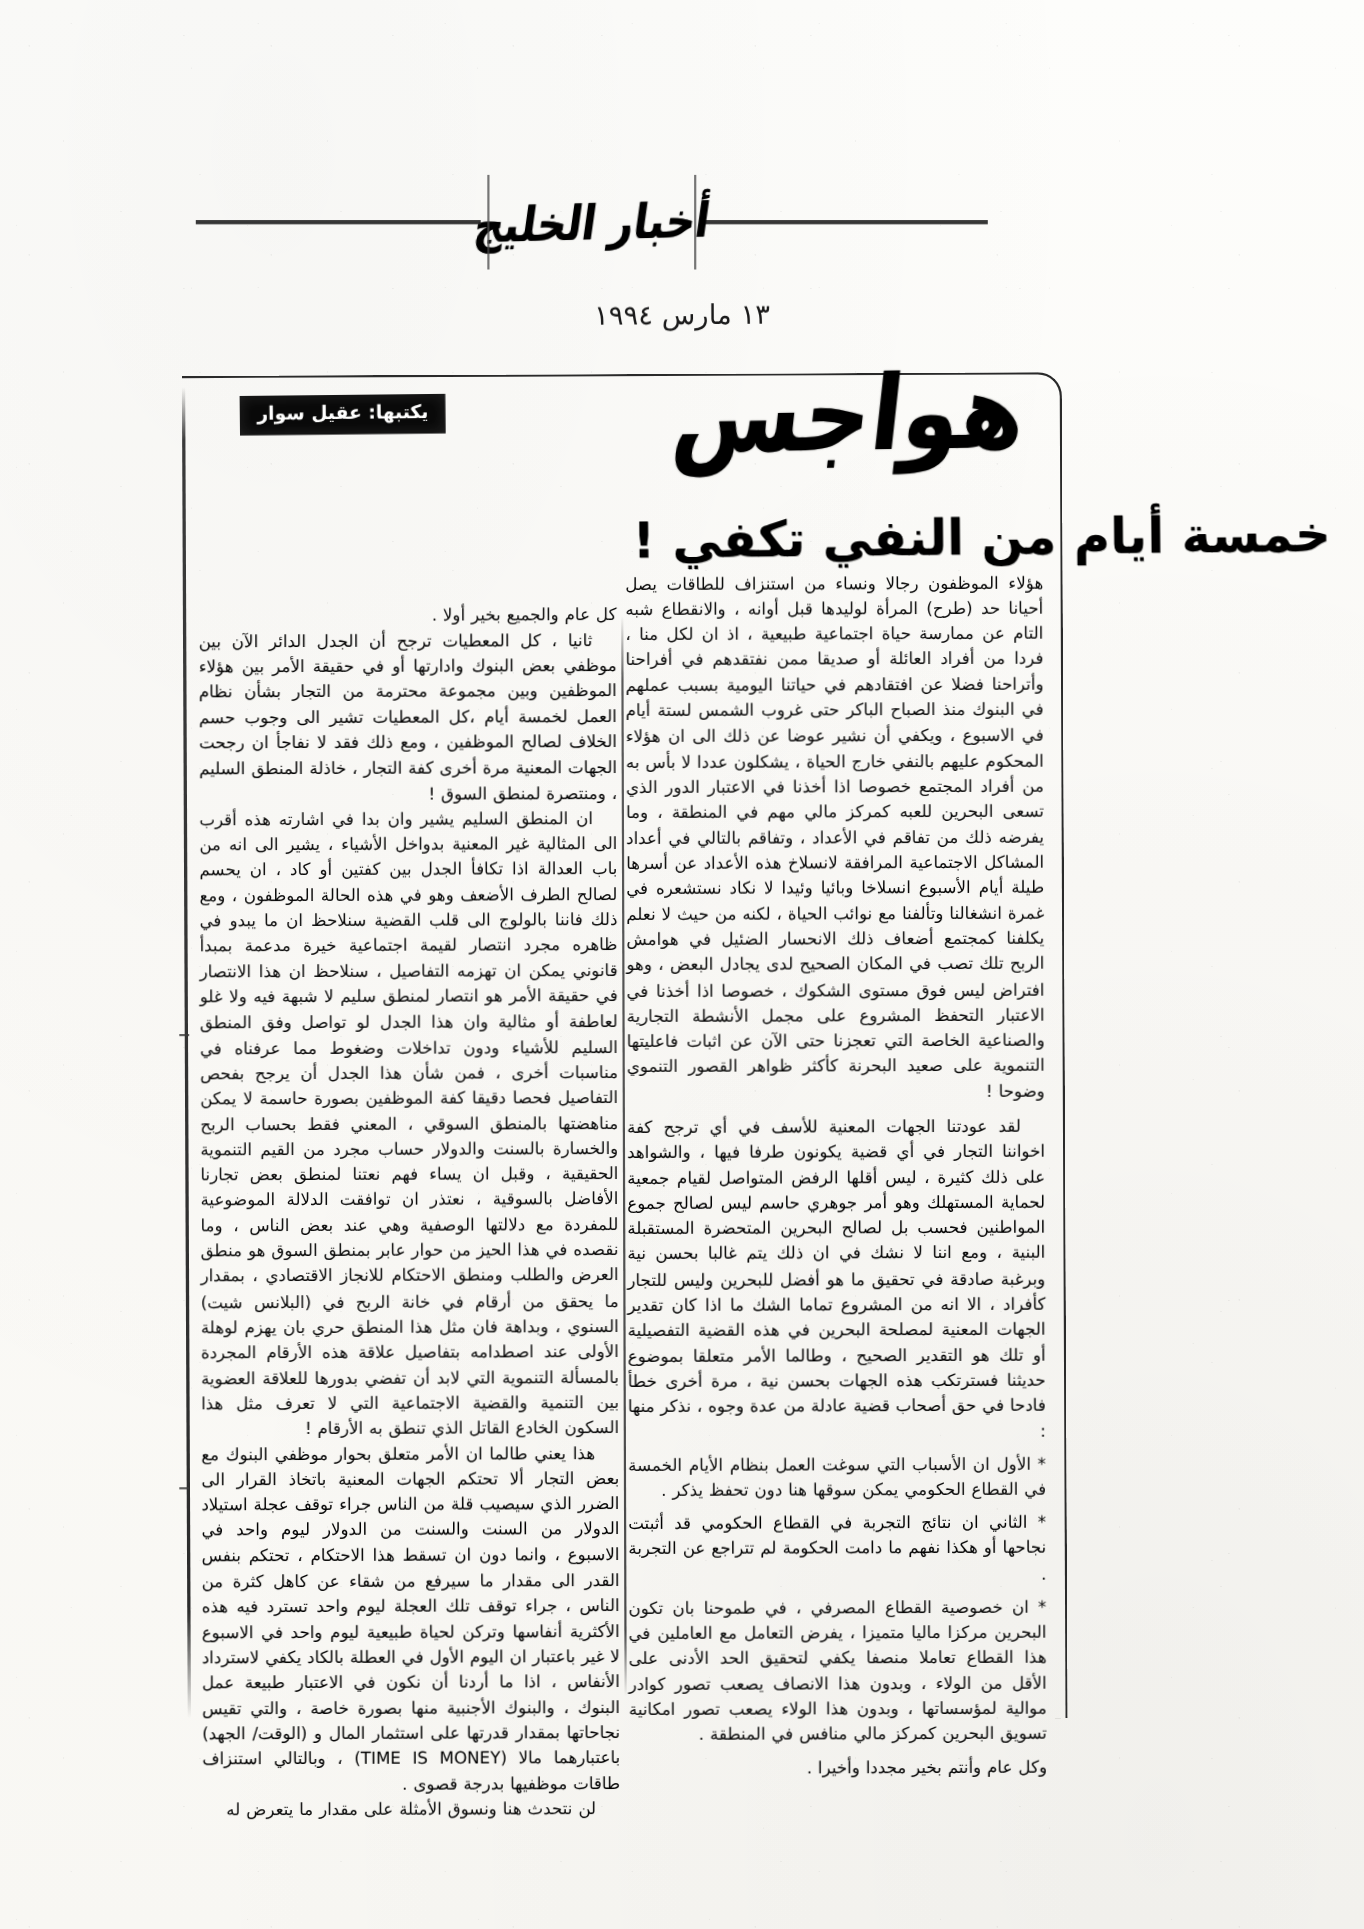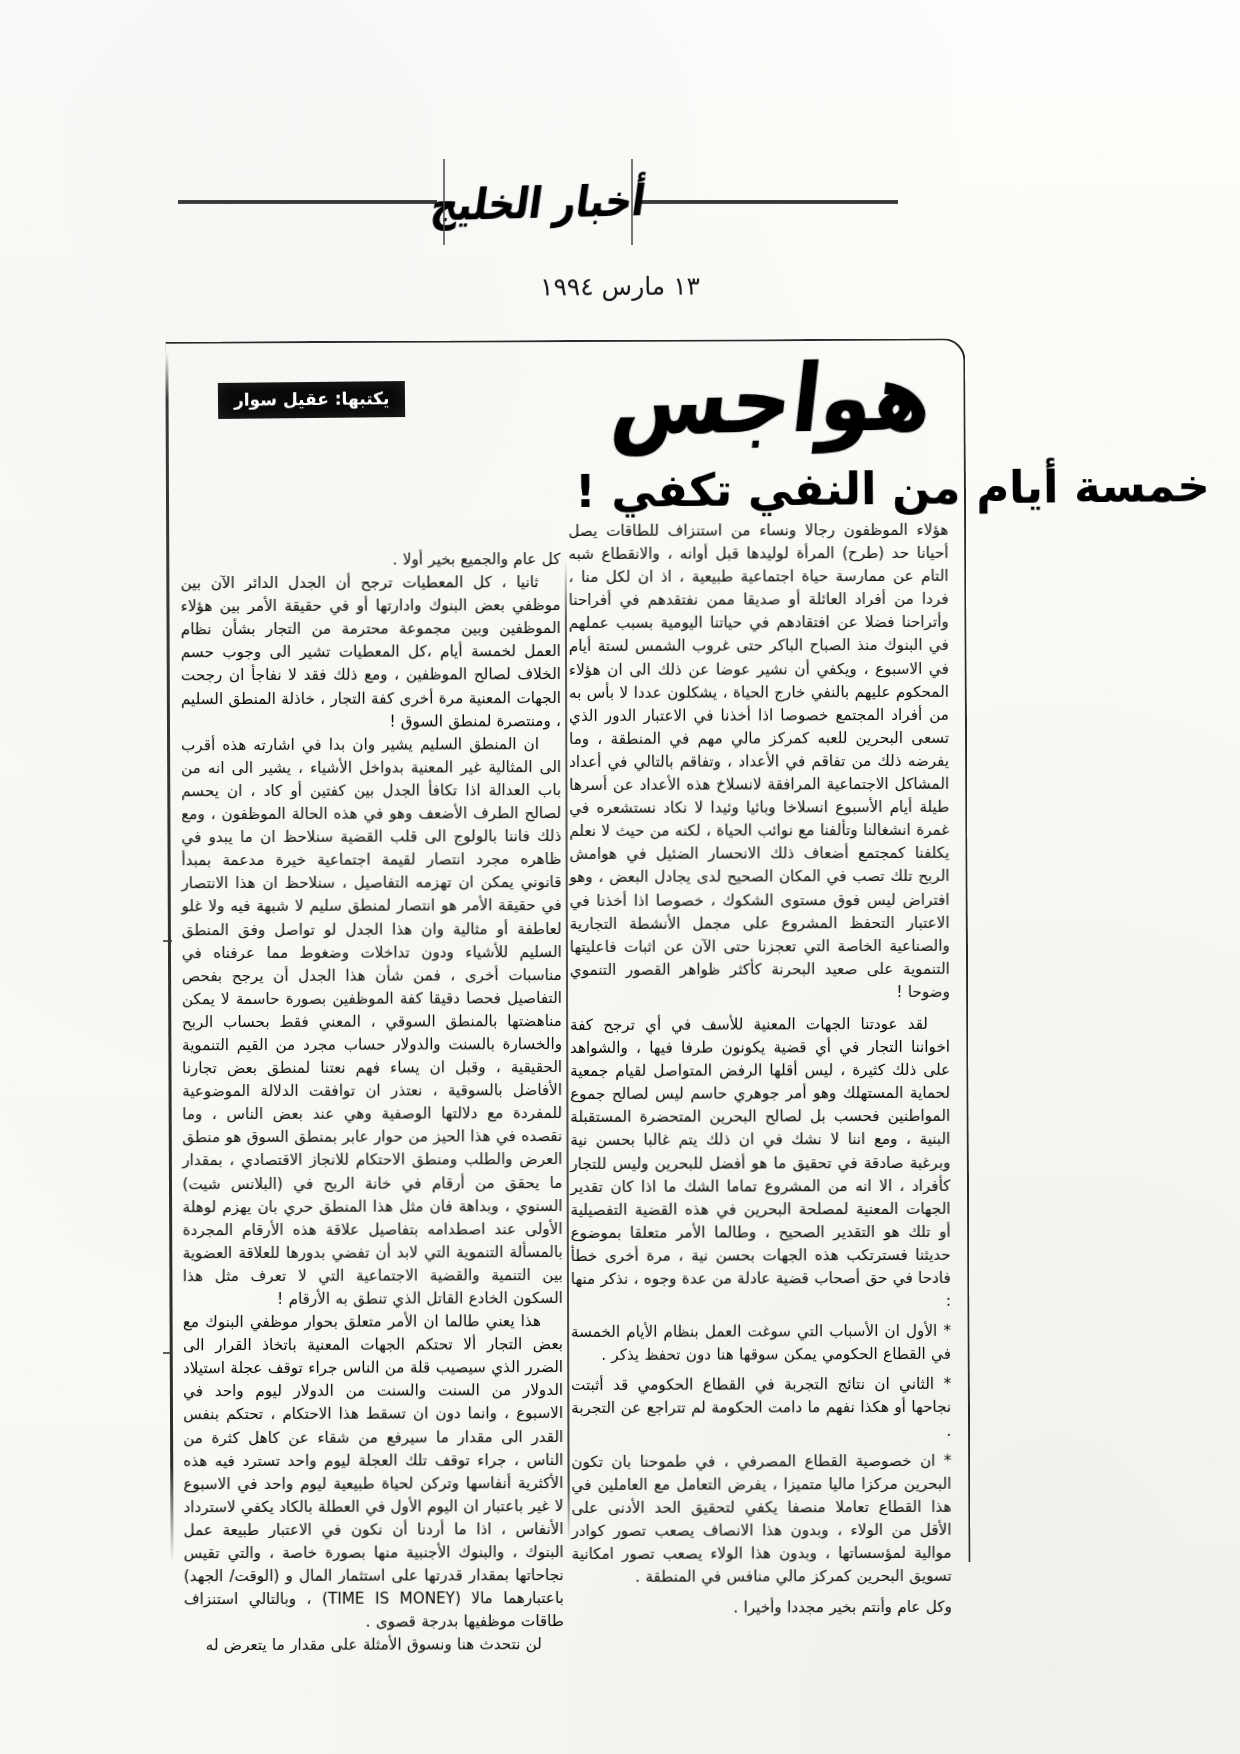--- a/index.html
+++ b/index.html
@@ -88,21 +88,21 @@
     transform:rotate(-.25deg);
   }
   .clip-left-edge{
     position:absolute;left:168px;top:352px;width:3px;height:1210px;
     background:linear-gradient(180deg,rgba(40,40,40,0) 0%,#3a3a3a 4%,#2c2c2c 92%,rgba(40,40,40,0) 100%);
     transform:rotate(-.25deg);
   }
 
   
   .title-row{
-    position:absolute;left:190px;top:366px;width:760px;height:110px;
+    position:absolute;left:190px;top:343px;width:760px;height:110px;
   }
   .kicker{
     position:absolute;left:28px;top:16px;
     background:#1d1d1d;color:#f4f4f2;
     padding:7px 16px 9px;
     font-size:17px;font-weight:700;
     letter-spacing:0px;
     transform:rotate(-.6deg);
     filter:contrast(1.2) blur(.2px);
     box-shadow:inset 0 0 14px rgba(255,255,255,.10);

